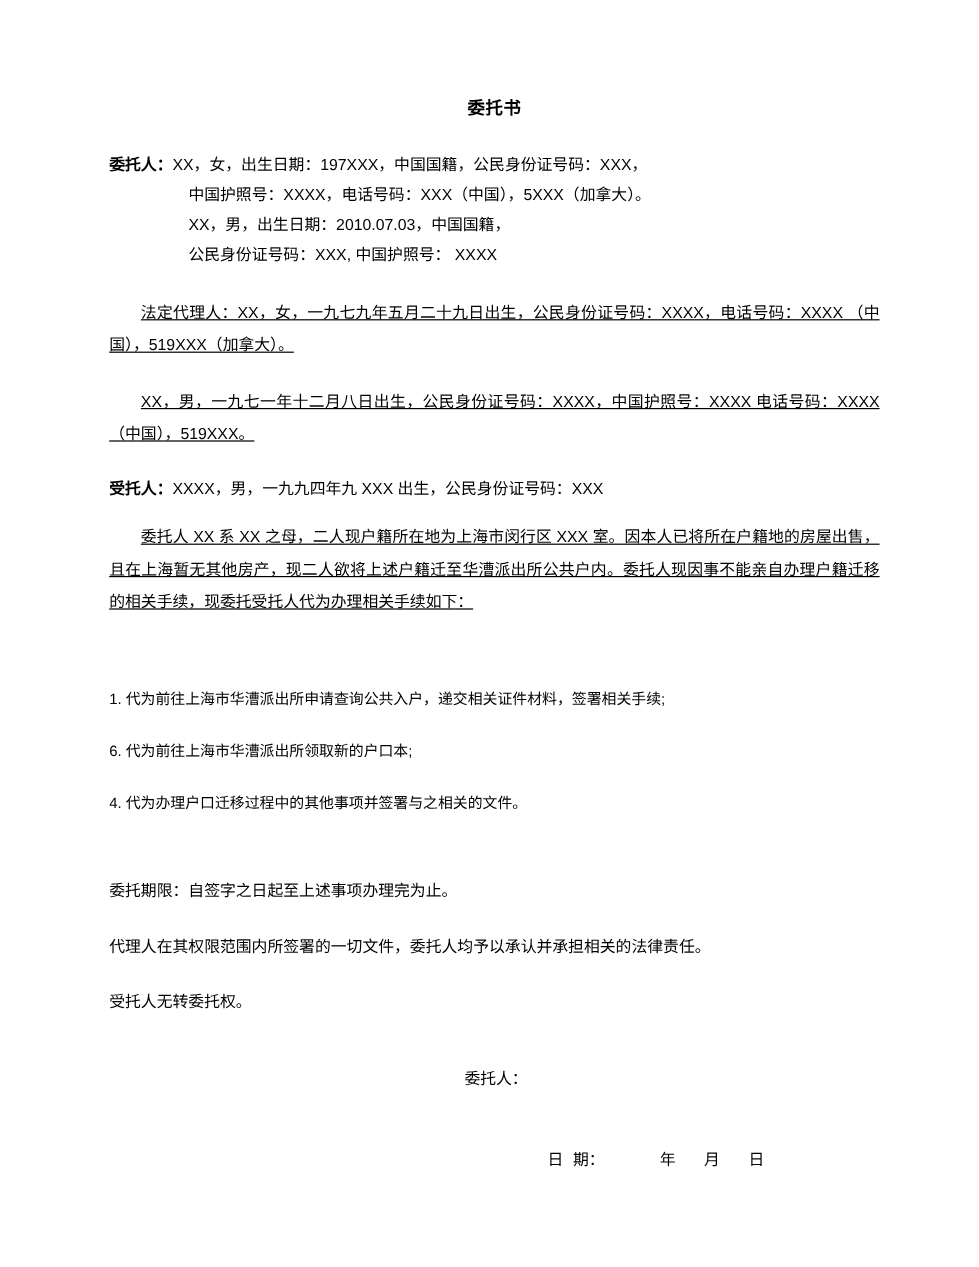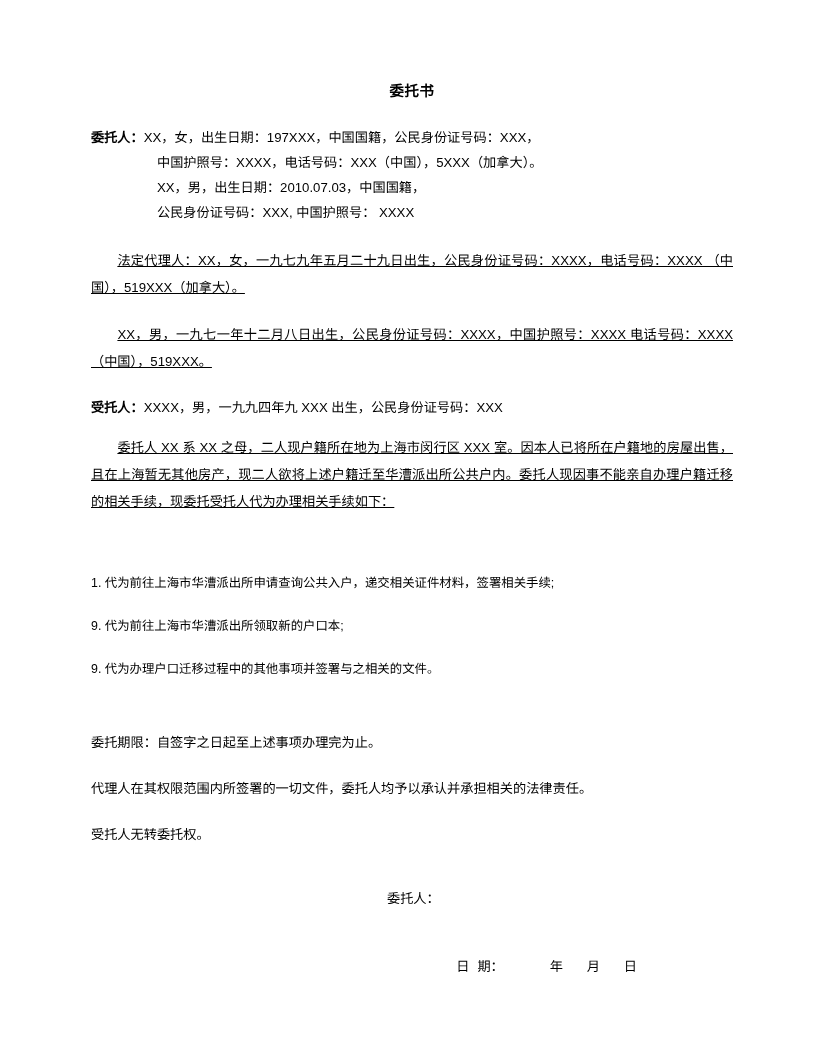--- a/index.html
+++ b/index.html
@@ -139,22 +139,22 @@
       <span class="lbl">受托人</span><span class="lbl">：</span><span>XXXX，男，一九九四年九 XXX 出生，公民身份证号码：XXX</span>
     </div>
 
     <div class="gap-sm"></div>
 
     <div class="para para-tight">委托人 XX 系 XX 之母，二人现户籍所在地为上海市闵行区 XXX 室。因本人已将所在户籍地的房屋出售，且在上海暂无其他房产，现二人欲将上述户籍迁至华漕派出所公共户内。委托人现因事不能亲自办理户籍迁移的相关手续，现委托受托人代为办理相关手续如下：</div>
 
     <div class="gap-lg"></div>
 
     <div class="item">1. 代为前往上海市华漕派出所申请查询公共入户，递交相关证件材料，签署相关手续;</div>
-    <div class="item">9. 代为前往上海市华漕派出所领取新的户口本;</div>
-    <div class="item">9. 代为办理户口迁移过程中的其他事项并签署与之相关的文件。</div>
+    <div class="item">6. 代为前往上海市华漕派出所领取新的户口本;</div>
+    <div class="item">4. 代为办理户口迁移过程中的其他事项并签署与之相关的文件。</div>
 
     <div class="gap-lg"></div>
 
     <div class="closing">委托期限：自签字之日起至上述事项办理完为止。</div>
     <div class="closing">代理人在其权限范围内所签署的一切文件，委托人均予以承认并承担相关的法律责任。</div>
     <div class="closing">受托人无转委托权。</div>
 
     <div class="sig">
       <div class="sig-line">委托人：</div>
       <div class="sig-line date">

